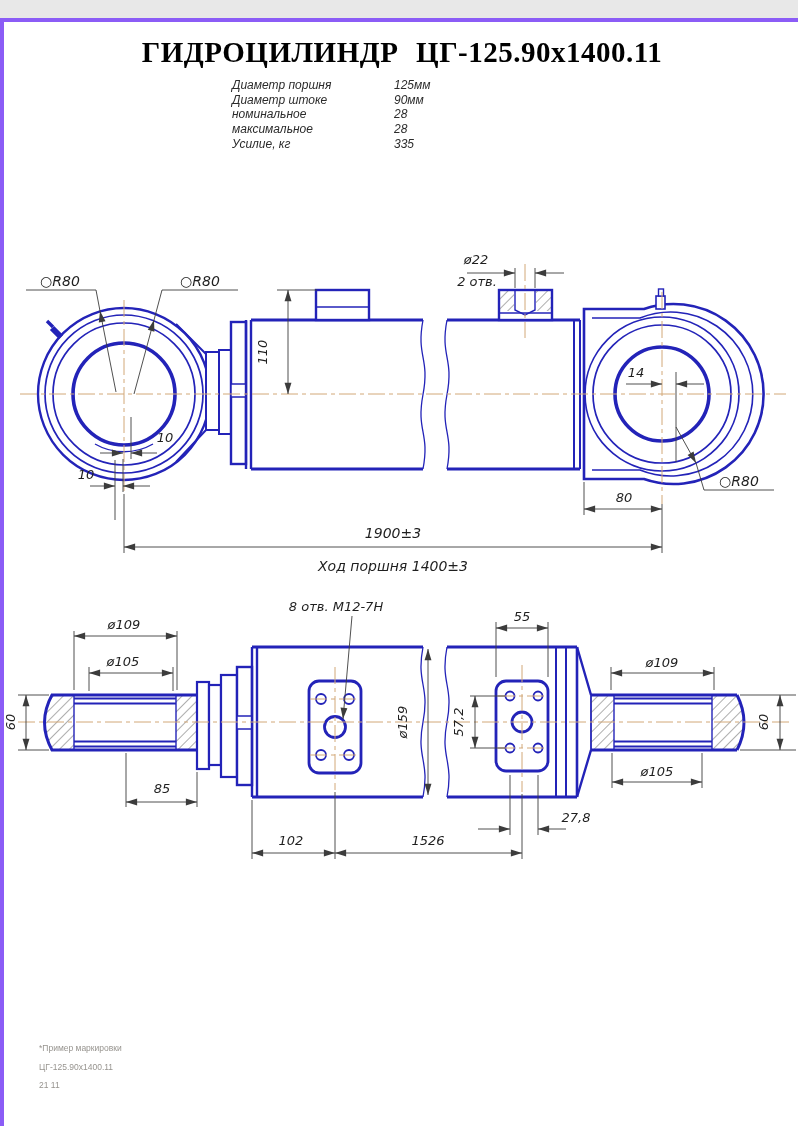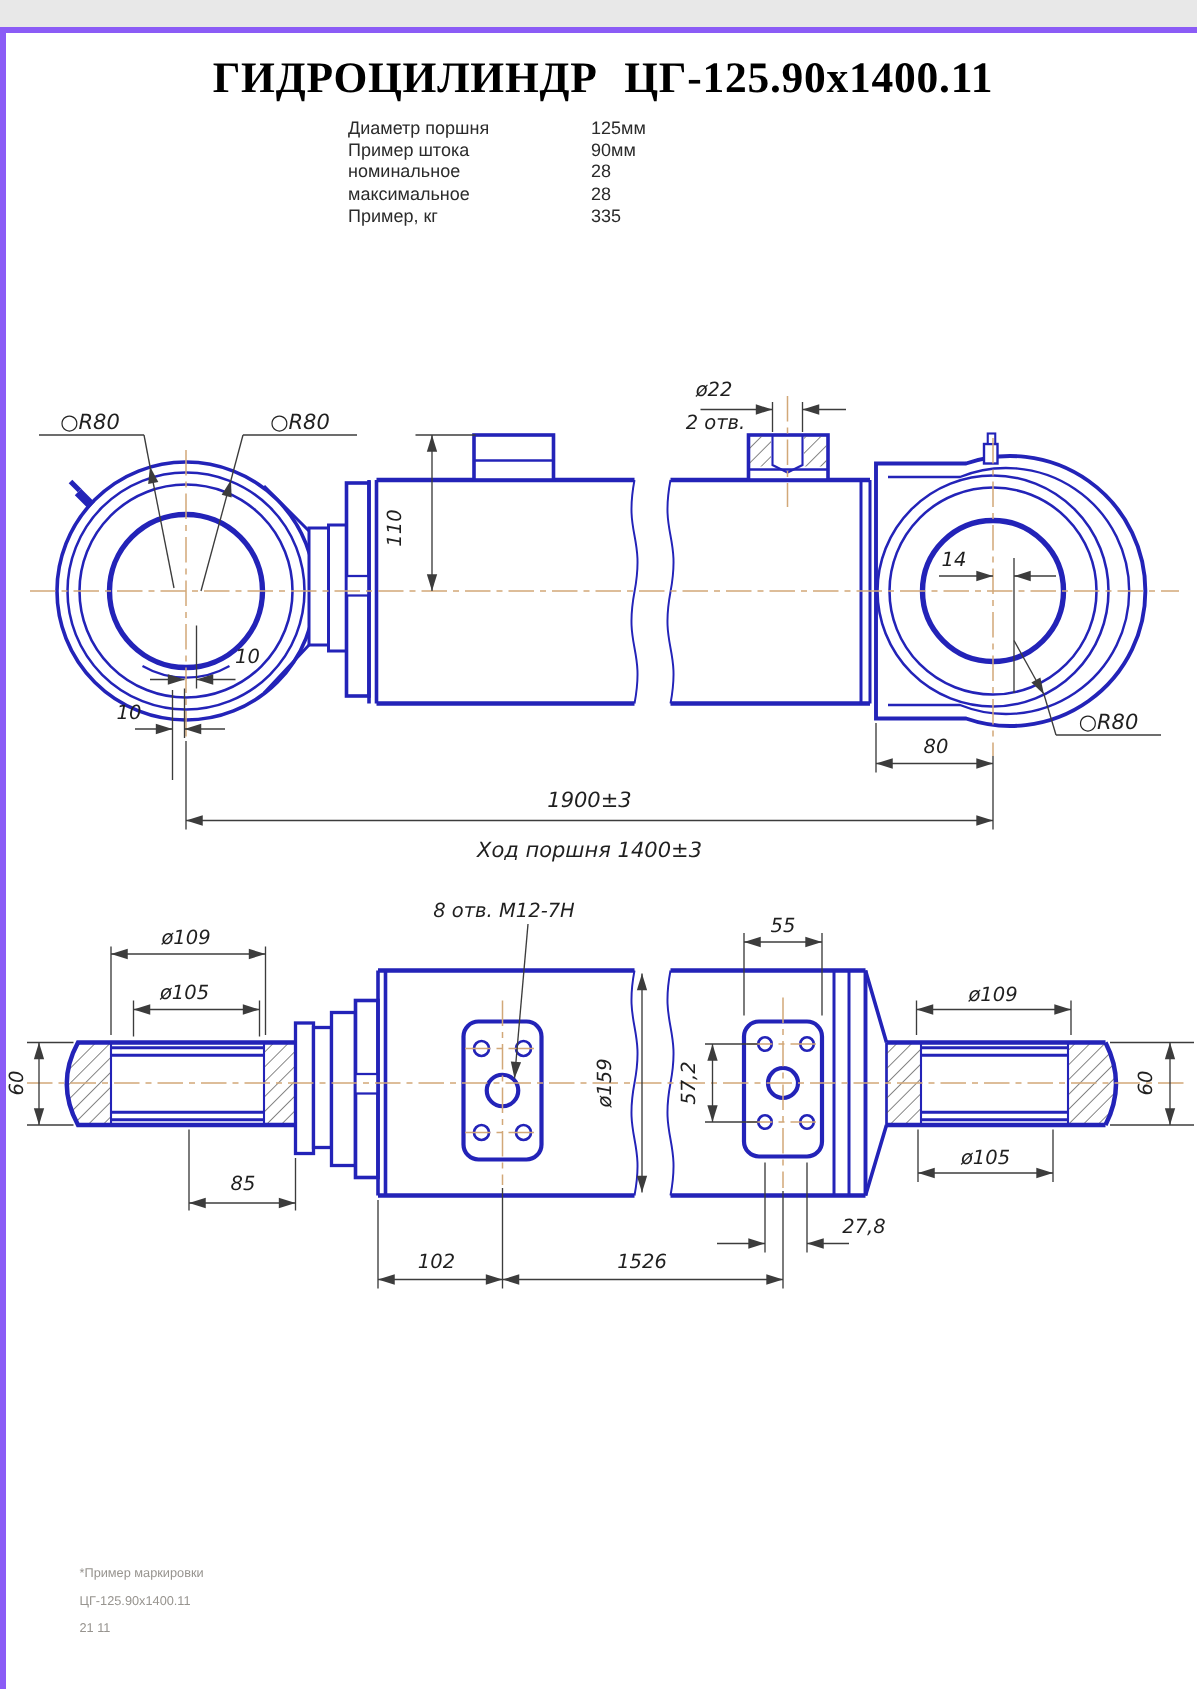--- a/index.html
+++ b/index.html
@@ -7,57 +7,57 @@
     position:relative;width:796px;height:1124px;margin:18px auto;
     background:#ffffff;border:4px solid #8b5cf6;overflow:hidden;
     font-family:"Liberation Sans",sans-serif;
   }
   .page-title{
     position:absolute;top:14px;left:0;width:100%;text-align:center;
     font-family:"Liberation Serif",serif;font-weight:bold;font-size:29px;
     letter-spacing:.5px;word-spacing:10px;color:#000;
   }
   .specs{position:absolute;top:56px;left:228px;width:300px;}
-  .spec-row{display:flex;font-size:12px;line-height:14.7px;color:#2b2b2b;}
+  .spec-row{display:flex;font-size:12px;line-height:14.7px;color:#2b2b2b;font-style:italic;}
   .spec-label{width:162px;flex:0 0 162px;}
   .spec-value{flex:1;}
-  .footnote{position:absolute;left:49px;top:1017px;font-size:8.5px;line-height:18.5px;color:#97948f;}
+  .footnote{position:absolute;left:35px;top:1017px;font-size:8.5px;line-height:18.5px;color:#97948f;}
   svg{position:absolute;left:0;top:0;}
   .blue{stroke:#2323b8;fill:none;}
   .bluef{stroke:#2323b8;fill:#ffffff;}
   .dim line,.dim path{stroke:#3c3c3c;stroke-width:.9;fill:none;}
   .dimtext{font-family:"DejaVu Sans",sans-serif;font-style:italic;font-size:13px;fill:#1f1f1f;}
   .dimtext.big{font-size:14px;}
 </style>
 </head>
 <body>
 
 <div class="page">
 
   <div class="page-title">ГИДРОЦИЛИНДР ЦГ-125.90х1400.11</div>
 
   <div class="specs">
     <div class="spec-row">
         <span class="spec-label">Диаметр поршня</span>
         <span class="spec-value">125мм</span>
       </div>
     <div class="spec-row">
-        <span class="spec-label">Пример штока</span>
+        <span class="spec-label">Диаметр штоке</span>
         <span class="spec-value">90мм</span>
       </div>
     <div class="spec-row">
         <span class="spec-label">номинальное</span>
         <span class="spec-value">28</span>
       </div>
     <div class="spec-row">
         <span class="spec-label">максимальное</span>
         <span class="spec-value">28</span>
       </div>
     <div class="spec-row">
-        <span class="spec-label">Пример,  кг</span>
+        <span class="spec-label">Усилие,  кг</span>
         <span class="spec-value">335</span>
       </div>
   </div>
 
   <svg width="796" height="1124" viewBox="0 0 796 1124">
     <defs>
       <marker id="ar" viewBox="0 0 12 8" refX="11.3" refY="4" markerWidth="12.5" markerHeight="8.4" orient="auto-start-reverse" markerUnits="userSpaceOnUse">
         <path d="M0.6,0.7 L11.3,4 L0.6,7.3 Z" fill="#3c3c3c"></path>
       </marker>
       <pattern id="hatch" patternUnits="userSpaceOnUse" width="7" height="7" patternTransform="rotate(45)">

